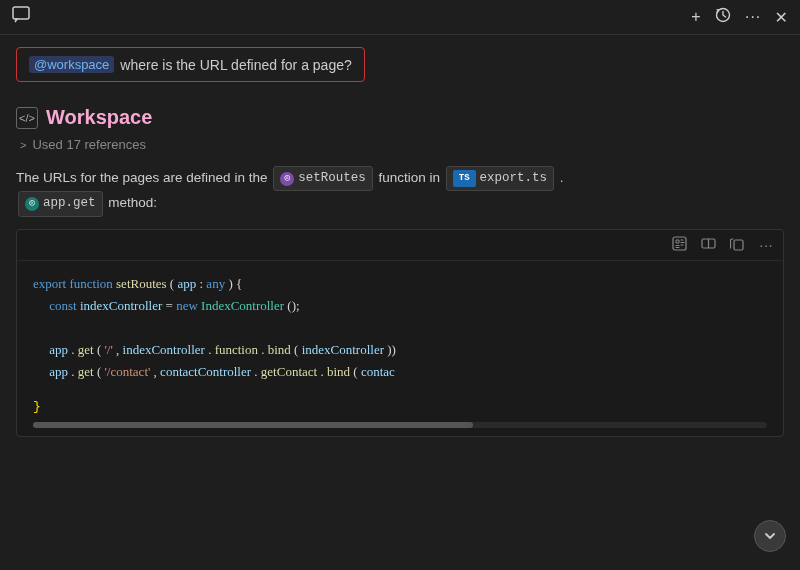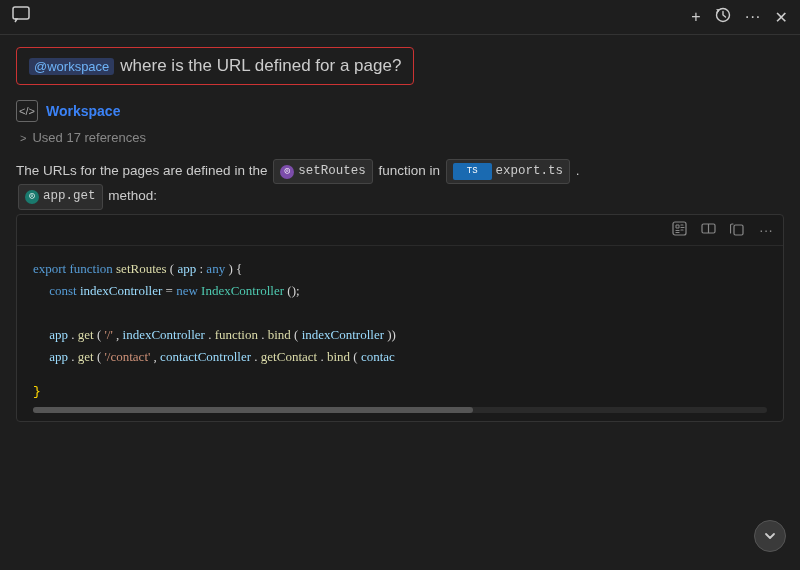--- a/index.html
+++ b/index.html
@@ -49,37 +49,37 @@
       height: calc(570px - 44px);
       overflow-y: auto;
       overflow-x: hidden;
     }
 
     
     .question-box {
       border: 1.5px solid #cc3333;
       border-radius: 4px;
       padding: 8px 12px;
-      margin-bottom: 15px;
+      margin-bottom: 24px;
       display: inline-flex;
       align-items: center;
       gap: 6px;
       background: transparent;
     }
     .workspace-tag {
       background: #2d3a5e;
       color: #6eb3f7;
       font-size: 13px;
       padding: 1px 5px;
       border-radius: 3px;
       font-weight: 500;
     }
     .question-text {
       color: #cccccc;
-      font-size: 17px;
+      font-size: 14px;
     }
 
     
     .workspace-section {
       display: flex;
       align-items: center;
       gap: 8px;
       margin-bottom: 8px;
     }
     .workspace-icon-box {
@@ -88,22 +88,22 @@
       justify-content: center;
       width: 22px;
       height: 22px;
       border: 1.5px solid #666;
       border-radius: 3px;
       color: #aaaaaa;
       font-size: 11px;
     }
     .workspace-label {
       font-weight: 600;
-      font-size: 14px;
-      color: #3b82f6;
+      font-size: 20px;
+      color: #f9a8d4;
     }
 
     
     .references-line {
       display: flex;
       align-items: center;
       gap: 6px;
       margin-bottom: 14px;
       margin-left: 4px;
       color: #888;
@@ -113,21 +113,21 @@
     .chevron-right {
       font-size: 11px;
       color: #888;
     }
 
     
     .description-text {
       font-size: 13.5px;
       line-height: 1.7;
       color: #cccccc;
-      margin-bottom: 4px;
+      margin-bottom: 12px;
     }
     .inline-badge {
       display: inline-flex;
       align-items: center;
       gap: 4px;
       background: #2d2d2d;
       border: 1px solid #444;
       border-radius: 3px;
       padding: 1px 6px;
       font-size: 12.5px;
@@ -144,22 +144,22 @@
       align-items: center;
       justify-content: center;
       font-size: 9px;
     }
     .badge-purple { background: #7c4daa; color: white; }
     .badge-blue-ts {
       background: #1a6ab1;
       color: white;
       border-radius: 2px;
       font-size: 9px;
-      font-weight: normal;
-      padding: 1px 14px;
+      font-weight: bold;
+      padding: 1px 6px;
     }
     .badge-teal { background: #1a7a6e; color: white; }
 
     
     .code-block-container {
       background: #1a1a1a;
       border-radius: 4px;
       border: 1px solid #333;
       margin-bottom: 8px;
       position: relative;

